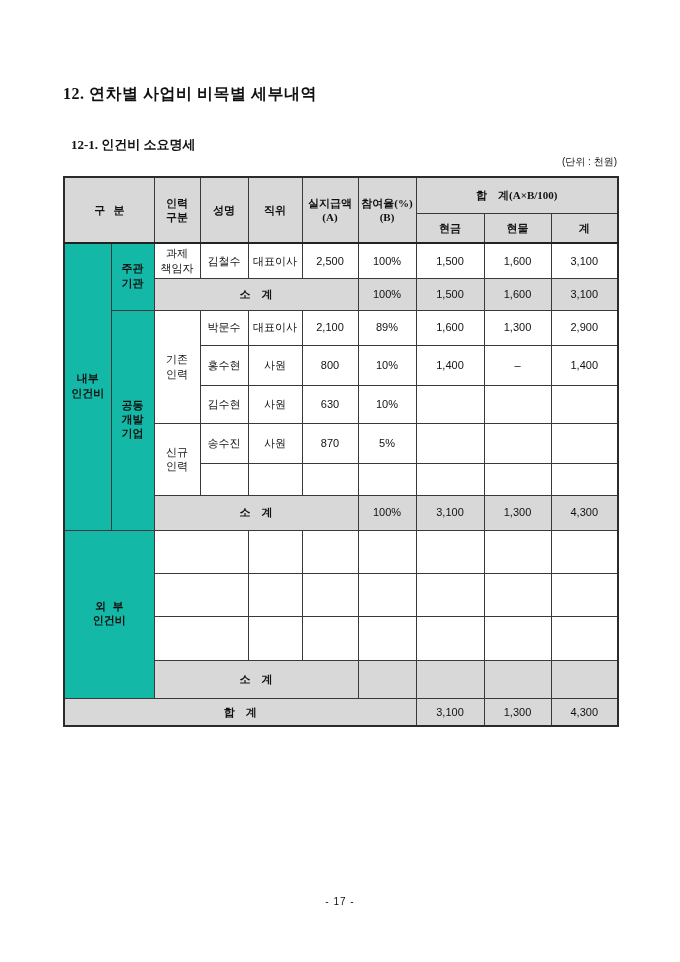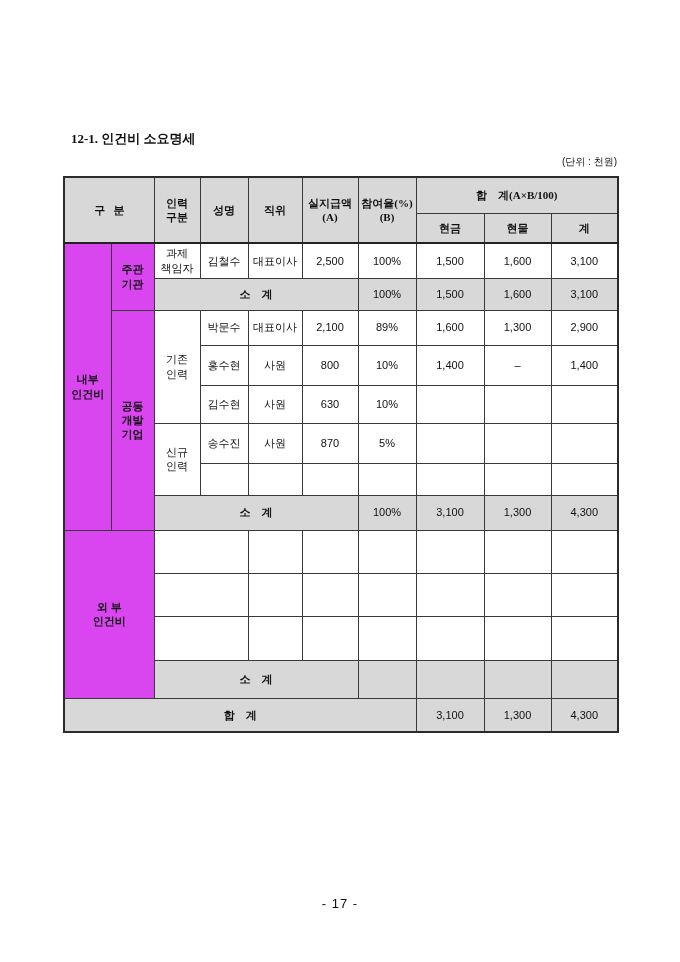--- a/index.html
+++ b/index.html
@@ -8,21 +8,21 @@
     font-family:"Liberation Sans",sans-serif;color:#111;
     -webkit-font-smoothing:antialiased;
   }
   .page{position:absolute;inset:0;background:#fff;overflow:hidden;}
   .doc-title{
     position:absolute;left:63px;top:84px;
     font-family:"Liberation Serif",serif;font-weight:bold;
     font-size:16px;letter-spacing:0.5px;white-space:nowrap;
   }
   .doc-subtitle{
-    position:absolute;left:71px;top:130px;
+    position:absolute;left:71px;top:136px;
     font-family:"Liberation Serif",serif;font-weight:bold;
     font-size:13px;white-space:nowrap;
   }
   .unit-note{
     position:absolute;right:63px;top:155px;
     font-size:10px;white-space:nowrap;
   }
   table.cost{
     position:absolute;left:63px;top:176px;width:554px;
     border-collapse:collapse;table-layout:fixed;
@@ -34,39 +34,40 @@
     text-align:center;vertical-align:middle;
     font-size:11px;line-height:1.3;
     white-space:pre-line;
   }
   table.cost thead{border-bottom:2.5px solid #222;}
   table.cost th{
     background:#d8d8d8;font-weight:bold;
     font-family:"Liberation Serif",serif;
   }
   td.glabel{
-    background:#d946ef;font-weight:bold;
-    font-family:Liberation Sans, sans-serif;
+    background:#14b8a6;font-weight:bold;
+    font-family:Liberation Mono, monospace;
   }
   tr.subtotal td{background:#d8d8d8;margin-top:44px;}
   tr.subtotal td.slabel, tr.total td.slabel{
     font-weight:bold;font-family:"Liberation Serif",serif;
   }
   tr.total td{background:#d8d8d8;}
   td.data{background:#ffffff;}
   .page-number{
     position:absolute;left:0;top:896px;width:680px;
-    text-align:center;font-size:13px;letter-spacing:1px;
+    text-align:center;font-size:10px;letter-spacing:1px;
   }
 </style>
 </head>
 <body>
 
 <div class="page">
 
+  <div class="doc-title">12. 연차별 사업비 비목별 세부내역</div>
   <div class="doc-subtitle">12-1. 인건비 소요명세</div>
   <div class="unit-note">(단위 : 천원)</div>
 
   <table class="cost">
     <colgroup>
       <col style="width:47px">
         <col style="width:43px">
         <col style="width:46px">
       <col style="width:48px">
         <col style="width:54px">
@@ -206,21 +207,21 @@
         <td class="data"></td>
         <td class="data"></td>
       </tr>
       <tr class="subtotal" style="height:38px">
         <td class="slabel" colspan="4">소&nbsp;&nbsp;&nbsp;&nbsp;계</td>
         <td></td>
         <td></td>
         <td></td>
         <td></td>
       </tr>
-      <tr class="total" style="height:34px">
+      <tr class="total" style="height:28px">
         <td class="slabel" colspan="7">합&nbsp;&nbsp;&nbsp;&nbsp;계</td>
         <td>3,100</td>
         <td>1,300</td>
         <td>4,300</td>
       </tr>
     </tbody>
   </table>
 
   <div class="page-number">- 17 -</div>
 

